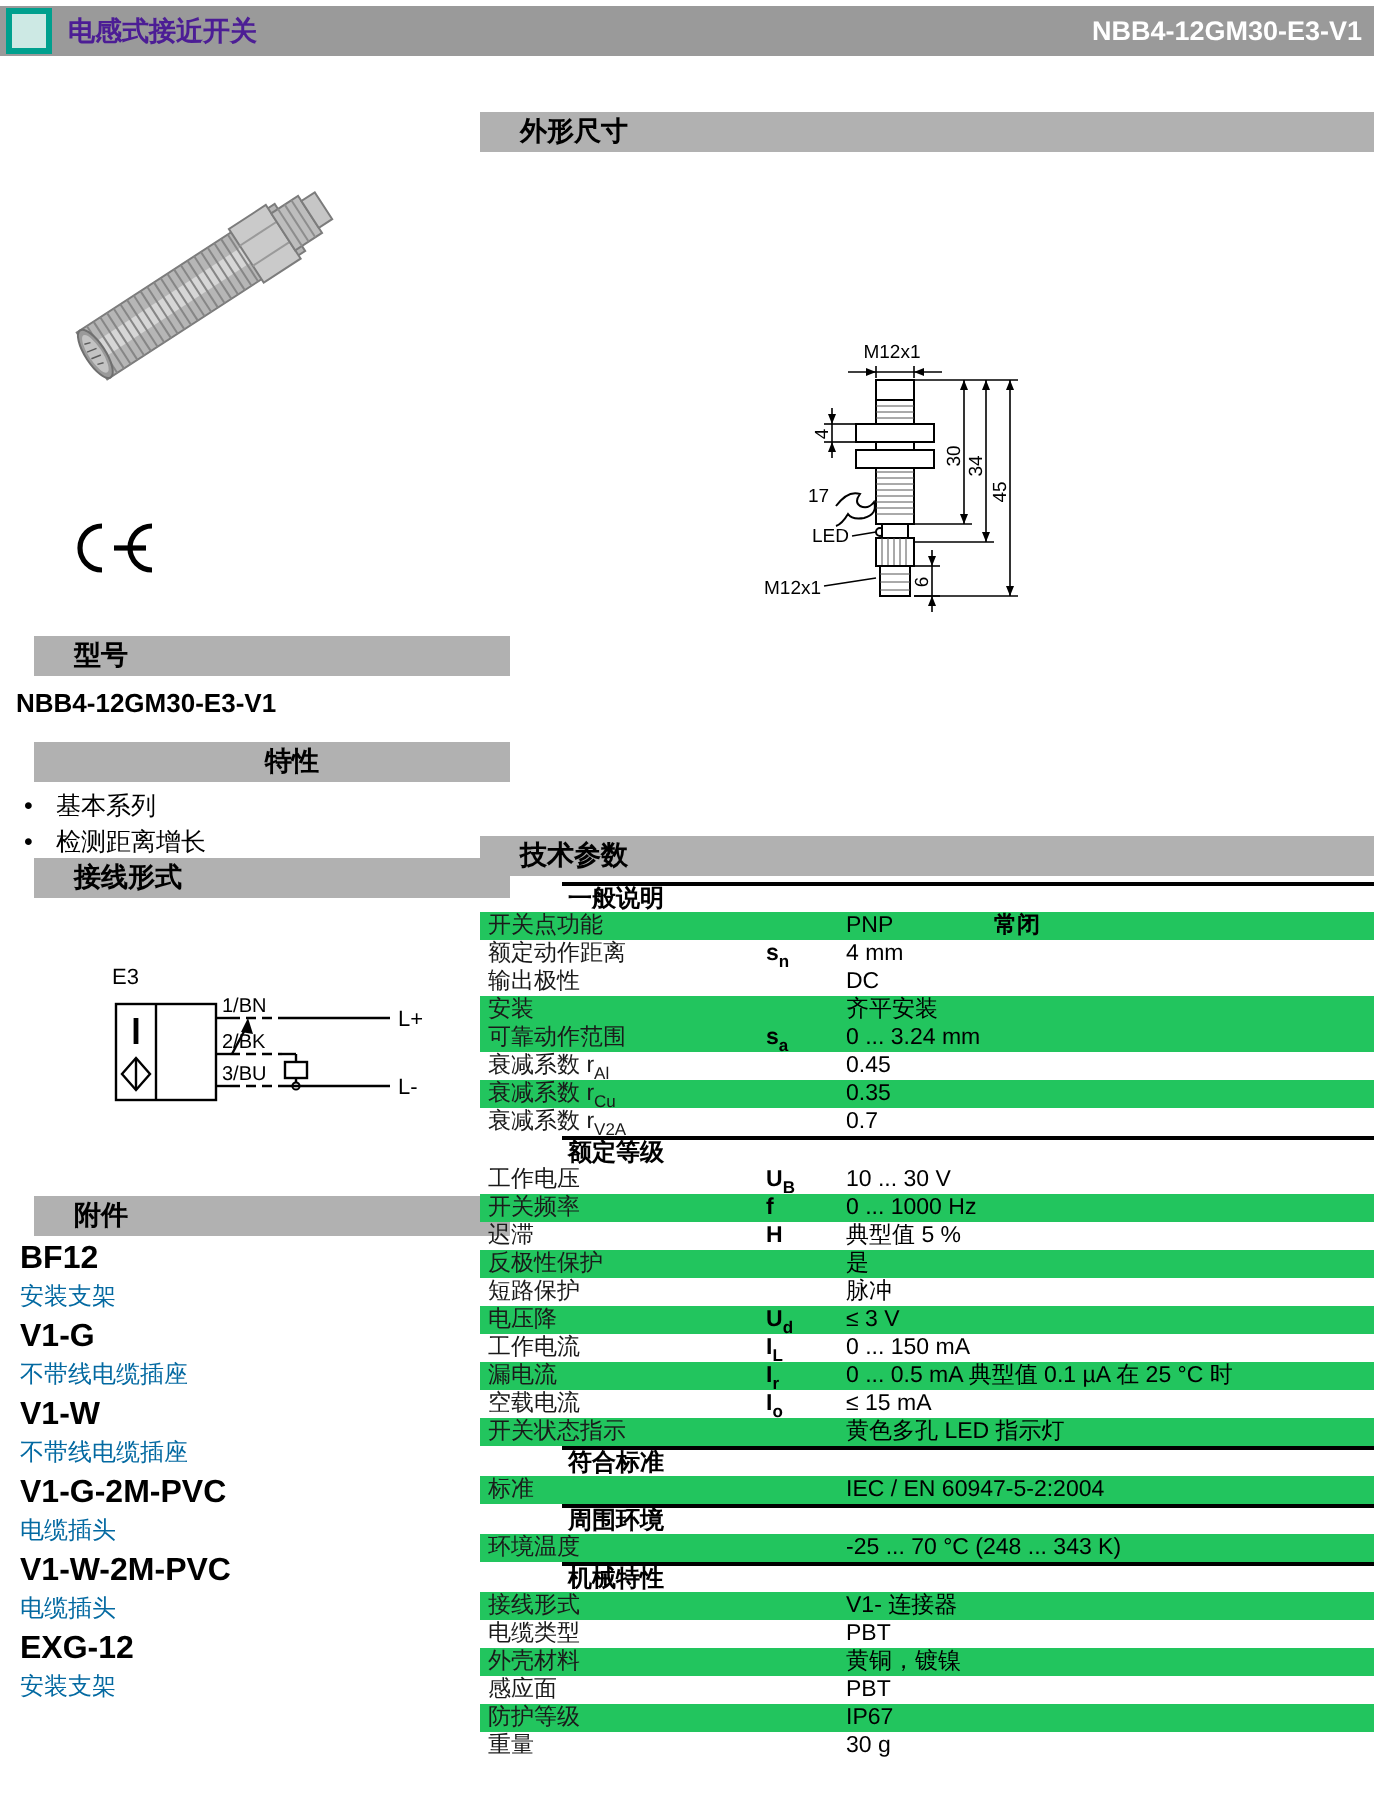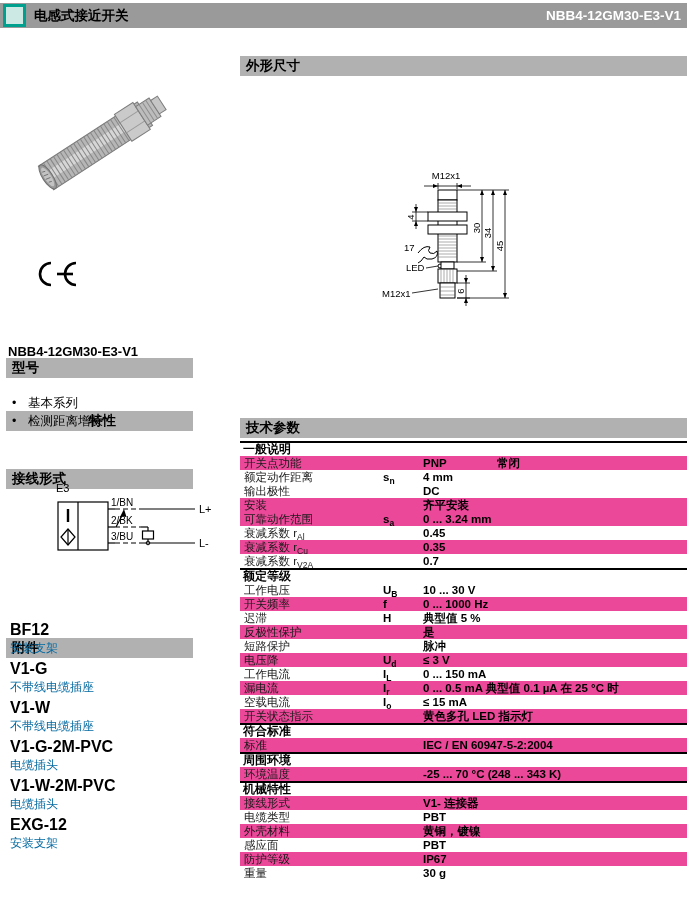--- a/index.html
+++ b/index.html
@@ -3,43 +3,43 @@
 <meta charset="utf-8">
 <style>
   html,body{margin:0;padding:0;background:#fff;}
   .page{position:relative;width:687px;height:899px;background:#fff;overflow:hidden;
         font-family:"Liberation Sans","DejaVu Sans",sans-serif;color:#000;}
   
   .topbar{position:absolute;left:0;top:3px;width:687px;height:25px;background:#9a9a9a;
           display:flex;align-items:center;}
   .logo-square{width:23px;height:23px;margin-left:3px;box-sizing:border-box;
                border:3px solid #00a08e;background:#cde9e4;}
-  .topbar-title{margin-left:8px;font-weight:bold;font-size:13.5px;color:#000000;}
+  .topbar-title{margin-left:8px;font-weight:bold;font-size:13.5px;color:#4c1d95;}
   .topbar-model{margin-left:auto;margin-right:6px;font-weight:bold;font-size:13.5px;color:#fff;}
   
   .secbar{position:absolute;height:20px;line-height:20px;background:#b1b1b1;
-          font-weight:bold;font-size:13.5px;color:#000;padding-left:6px;box-sizing:border-box;}
-  .left-bar{left:6px;width:187px;margin-top:40px;}
+          font-weight:bold;font-size:13.5px;color:#000;padding-left:20px;box-sizing:border-box;}
+  .left-bar{left:17px;width:238px;}
   .right-bar{left:240px;width:447px;}
   .model-text{position:absolute;left:8px;top:344px;font-weight:bold;font-size:13px;}
   .features{position:absolute;left:12px;top:394px;font-size:12.5px;}
   .feature-item{height:18px;line-height:18px;}
   .feature-item .bullet{display:inline-block;width:16px;}
   .accessories{position:absolute;left:10px;top:620px;width:215px;}
   .acc-model{height:20px;line-height:20px;font-weight:bold;font-size:16px;}
   .acc-desc{height:19px;line-height:17px;font-size:12px;color:#0369a1;}
   
   .spec-table{position:absolute;left:240px;top:441px;width:447px;font-size:11.5px;}
   .t-head{box-sizing:border-box;height:15px;line-height:12px;border-top:2px solid #000;
-          font-weight:bold;font-size:12px;padding-left:3px;}
+          font-weight:bold;font-size:12px;padding-left:3px;margin-left:41px;}
   .t-row{position:relative;height:14px;line-height:14px;}
-  .t-row.shade{background:#ec4899;}
+  .t-row.shade{background:#22c55e;}
   .t-label{position:absolute;left:4px;color:#1a1a1a;white-space:nowrap;}
   .t-sym{position:absolute;left:143px;font-weight:bold;}
-  .t-val{position:absolute;left:183px;font-weight:bold;white-space:nowrap;}
+  .t-val{position:absolute;left:183px;font-weight:normal;white-space:nowrap;}
   .t-val2{position:absolute;left:257px;font-weight:bold;}
   sub{font-size:8.5px;}
   .svg-abs{position:absolute;}
   text{font-family:"Liberation Sans","DejaVu Sans",sans-serif;}
 </style>
 </head>
 <body>
 
 <div class="page">
 

